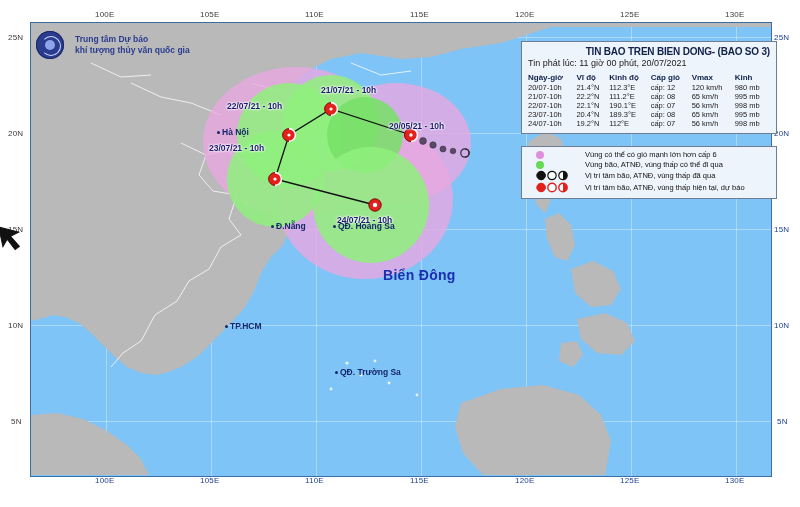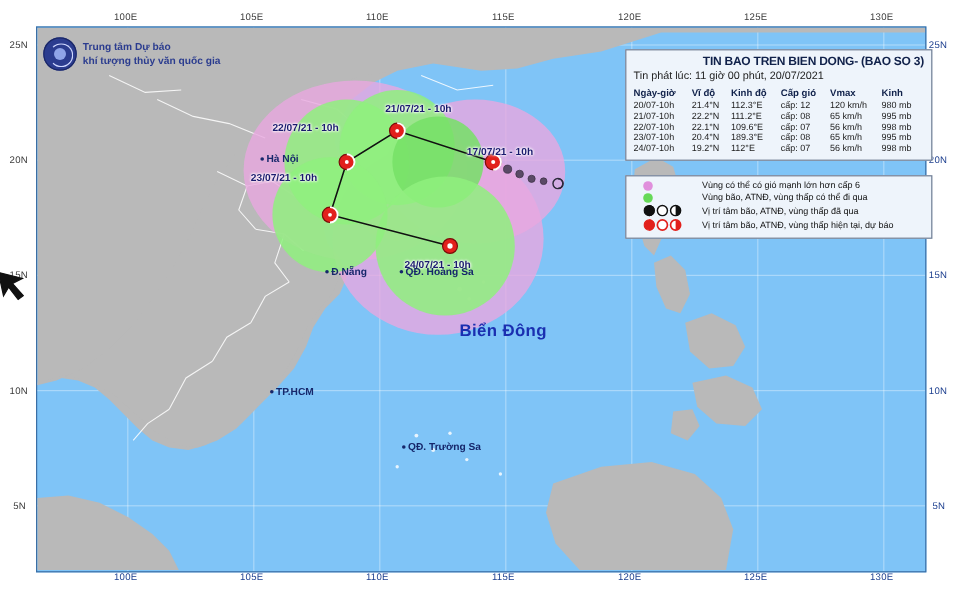--- a/index.html
+++ b/index.html
@@ -29,21 +29,21 @@
 
   .track-label{position:absolute;font-size:8.5px;font-weight:bold;color:#1a1a6e;
                white-space:nowrap;text-shadow:0 0 2px #fff,0 0 2px #fff,0 0 3px #fff;}
 
   .city{position:absolute;font-size:8.5px;font-weight:bold;color:#16276b;white-space:nowrap;}
   .city .dot{display:inline-block;width:3px;height:3px;border-radius:50%;background:#16276b;
              vertical-align:middle;margin-right:2px;margin-bottom:1px;}
   .sea-name{position:absolute;font-size:14px;font-weight:bold;color:#1a2fb0;letter-spacing:.3px;}
 
   
-  #logo-wrap{position:absolute;left:36px;top:31px;display:flex;align-items:center;gap:5px;}
+  #logo-wrap{position:absolute;left:36px;top:31px;display:flex;align-items:center;gap:11px;}
   #logo-mark{width:28px;height:28px;border-radius:50%;background:#2b3c8f;position:relative;
              box-shadow:inset 0 0 0 1px #1a2766;}
   #logo-mark:after{content:"";position:absolute;left:5px;top:5px;width:18px;height:18px;
              border-radius:50%;border:1.5px solid #cfd8ff;border-left-color:transparent;}
   #logo-mark:before{content:"";position:absolute;left:9px;top:9px;width:10px;height:10px;
              border-radius:50%;background:#8fa4e8;}
   #logo-text{font-size:8.5px;font-weight:bold;color:#2b3c8f;line-height:11px;}
 
   
   #info-box{position:absolute;left:521px;top:41px;width:256px;background:#eef4fb;
@@ -187,21 +187,21 @@
         <circle cx="244" cy="156" r="6.4" fill="#e2201c" stroke="#7a0d0a" stroke-width="1"></circle>
         <path d="M244,149.6 a6.4,6.4 0 0 1 0,12.8" fill="none" stroke="#fff" stroke-width="1.6"></path>
         <circle cx="244" cy="156" r="1.6" fill="#fff"></circle>
       </g>
       <g>
         <circle cx="344" cy="182" r="6.2" fill="#e2201c" stroke="#7a0d0a" stroke-width="1"></circle>
         <circle cx="344" cy="182" r="2.2" fill="#fff"></circle>
       </g>
     </svg>
 
-    <div class="track-label" style="left:358px;top:98px;">17/07/21 - 10h</div>
+    <div class="track-label" style="left:358px;top:98px;">20/05/21 - 10h</div>
     <div class="track-label" style="left:290px;top:62px;">21/07/21 - 10h</div>
     <div class="track-label" style="left:196px;top:78px;">22/07/21 - 10h</div>
     <div class="track-label" style="left:178px;top:120px;">23/07/21 - 10h</div>
     <div class="track-label" style="left:306px;top:192px;">24/07/21 - 10h</div>
 
     <div class="city" style="left:186px;top:104px;">
       <span class="dot"></span><span>Hà Nội</span>
     </div>
     <div class="city" style="left:240px;top:198px;">
       <span class="dot"></span><span>Đ.Nẵng</span>
@@ -282,21 +282,21 @@
           <td>21/07-10h</td>
           <td>22.2°N</td>
           <td>111.2°E</td>
           <td>cấp: 08</td>
           <td>65 km/h</td>
           <td>995 mb</td>
         </tr>
         <tr>
           <td>22/07-10h</td>
           <td>22.1°N</td>
-          <td>109.6°E</td>
+          <td>190.1°E</td>
           <td>cấp: 07</td>
           <td>56 km/h</td>
           <td>998 mb</td>
         </tr>
         <tr>
           <td>23/07-10h</td>
           <td>20.4°N</td>
           <td>189.3°E</td>
           <td>cấp: 08</td>
           <td>65 km/h</td>

